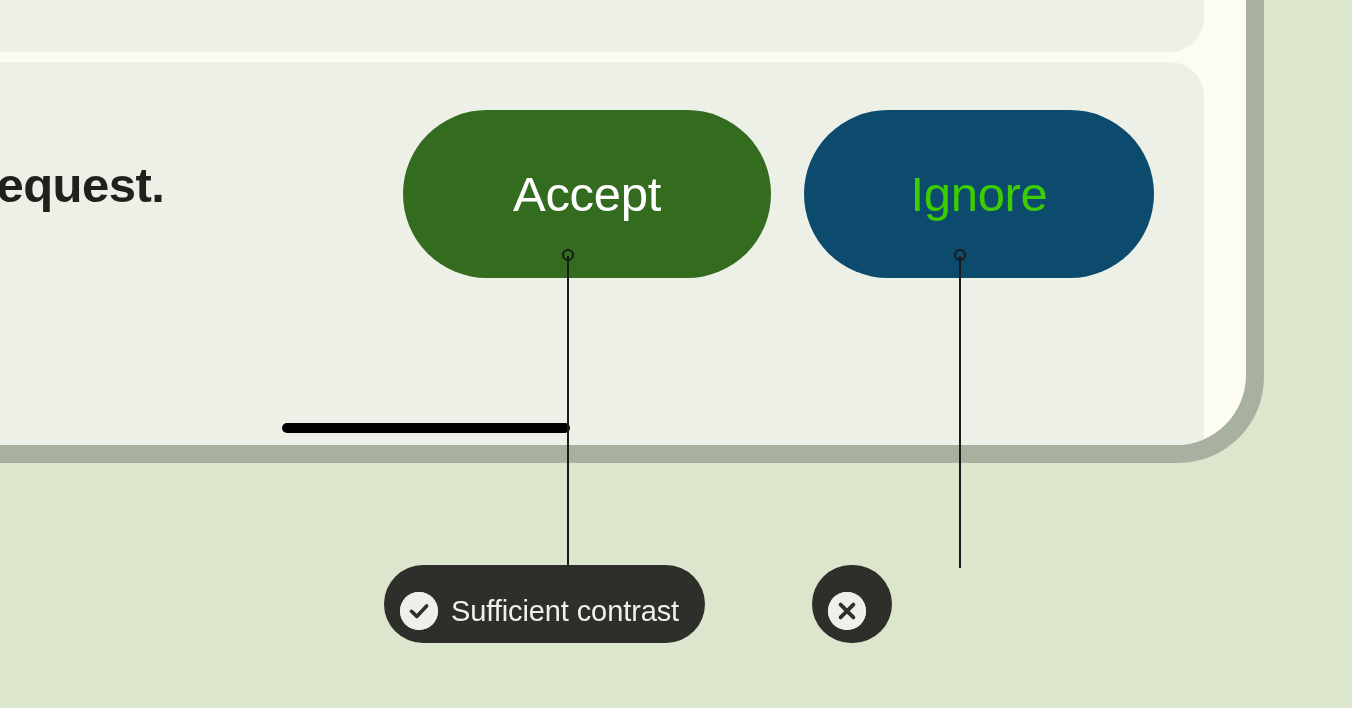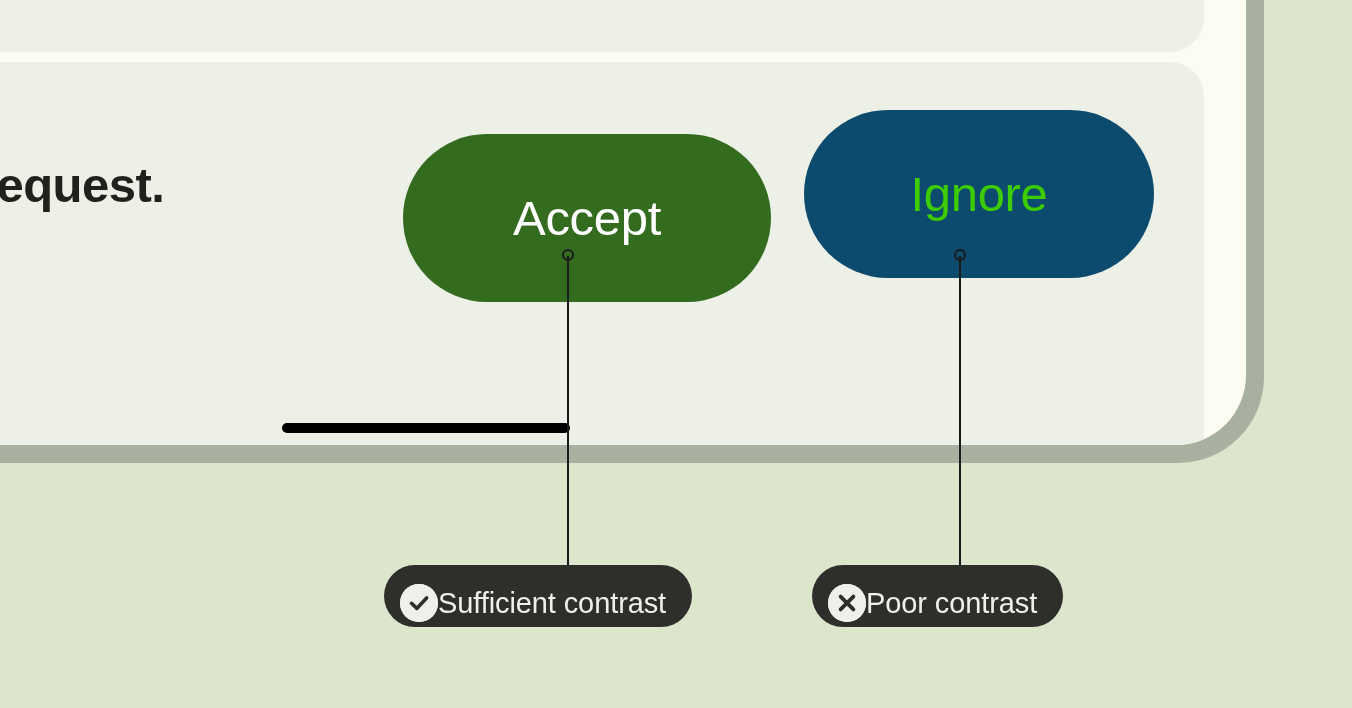--- a/index.html
+++ b/index.html
@@ -81,21 +81,21 @@
     padding: 0;
     font-family: "Liberation Sans", sans-serif;
     font-size: 49px;
     font-weight: 400;
     letter-spacing: -0.3px;
     cursor: pointer;
     line-height: 1;
   }
   .btn-accept {
     left: 945px;
-    top: 456px;
+    top: 432px;
     width: 368px;
     height: 168px;
     background: #336b1f;
     color: #ffffff;
   }
   .btn-ignore {
     left: 1346px;
     top: 432px;
     width: 350px;
     height: 168px;
@@ -140,21 +140,22 @@
     box-sizing: border-box;
   }
   .dot-sufficient { left: 562px; top: 249px; }
   .dot-poor { left: 954px; top: 249px; }
 
   
   .badge {
     position: absolute;
     display: flex;
     align-items: center;
-    height: 62px;
+    gap: 13px;
+    height: 78px;
     padding: 14px 26px 0 16px;
     background: #2e2e2b;
     border-radius: 999px;
     box-sizing: border-box;
   }
   .badge-sufficient { left: 384px; top: 565px; }
   .badge-poor { left: 812px; top: 565px; }
 
   .badge-label {
     font-size: 29px;
@@ -214,14 +215,13 @@
   <span class="badge-label">Sufficient contrast</span>
 </div>
 
 <div class="badge badge-poor">
   <span class="badge-icon">
     <svg width="38" height="38" viewBox="0 0 38 38">
       <circle cx="19" cy="19" r="19" fill="#f0f0ea"></circle>
       <path d="M12.6 12.6 L25.4 25.4 M25.4 12.6 L12.6 25.4" fill="none" stroke="#2e2e2b" stroke-width="3.8" stroke-linecap="round"></path>
     </svg>
   </span>
-  <span class="badge-label">Poor contrast</span>
 </div>
 
 </body></html>

